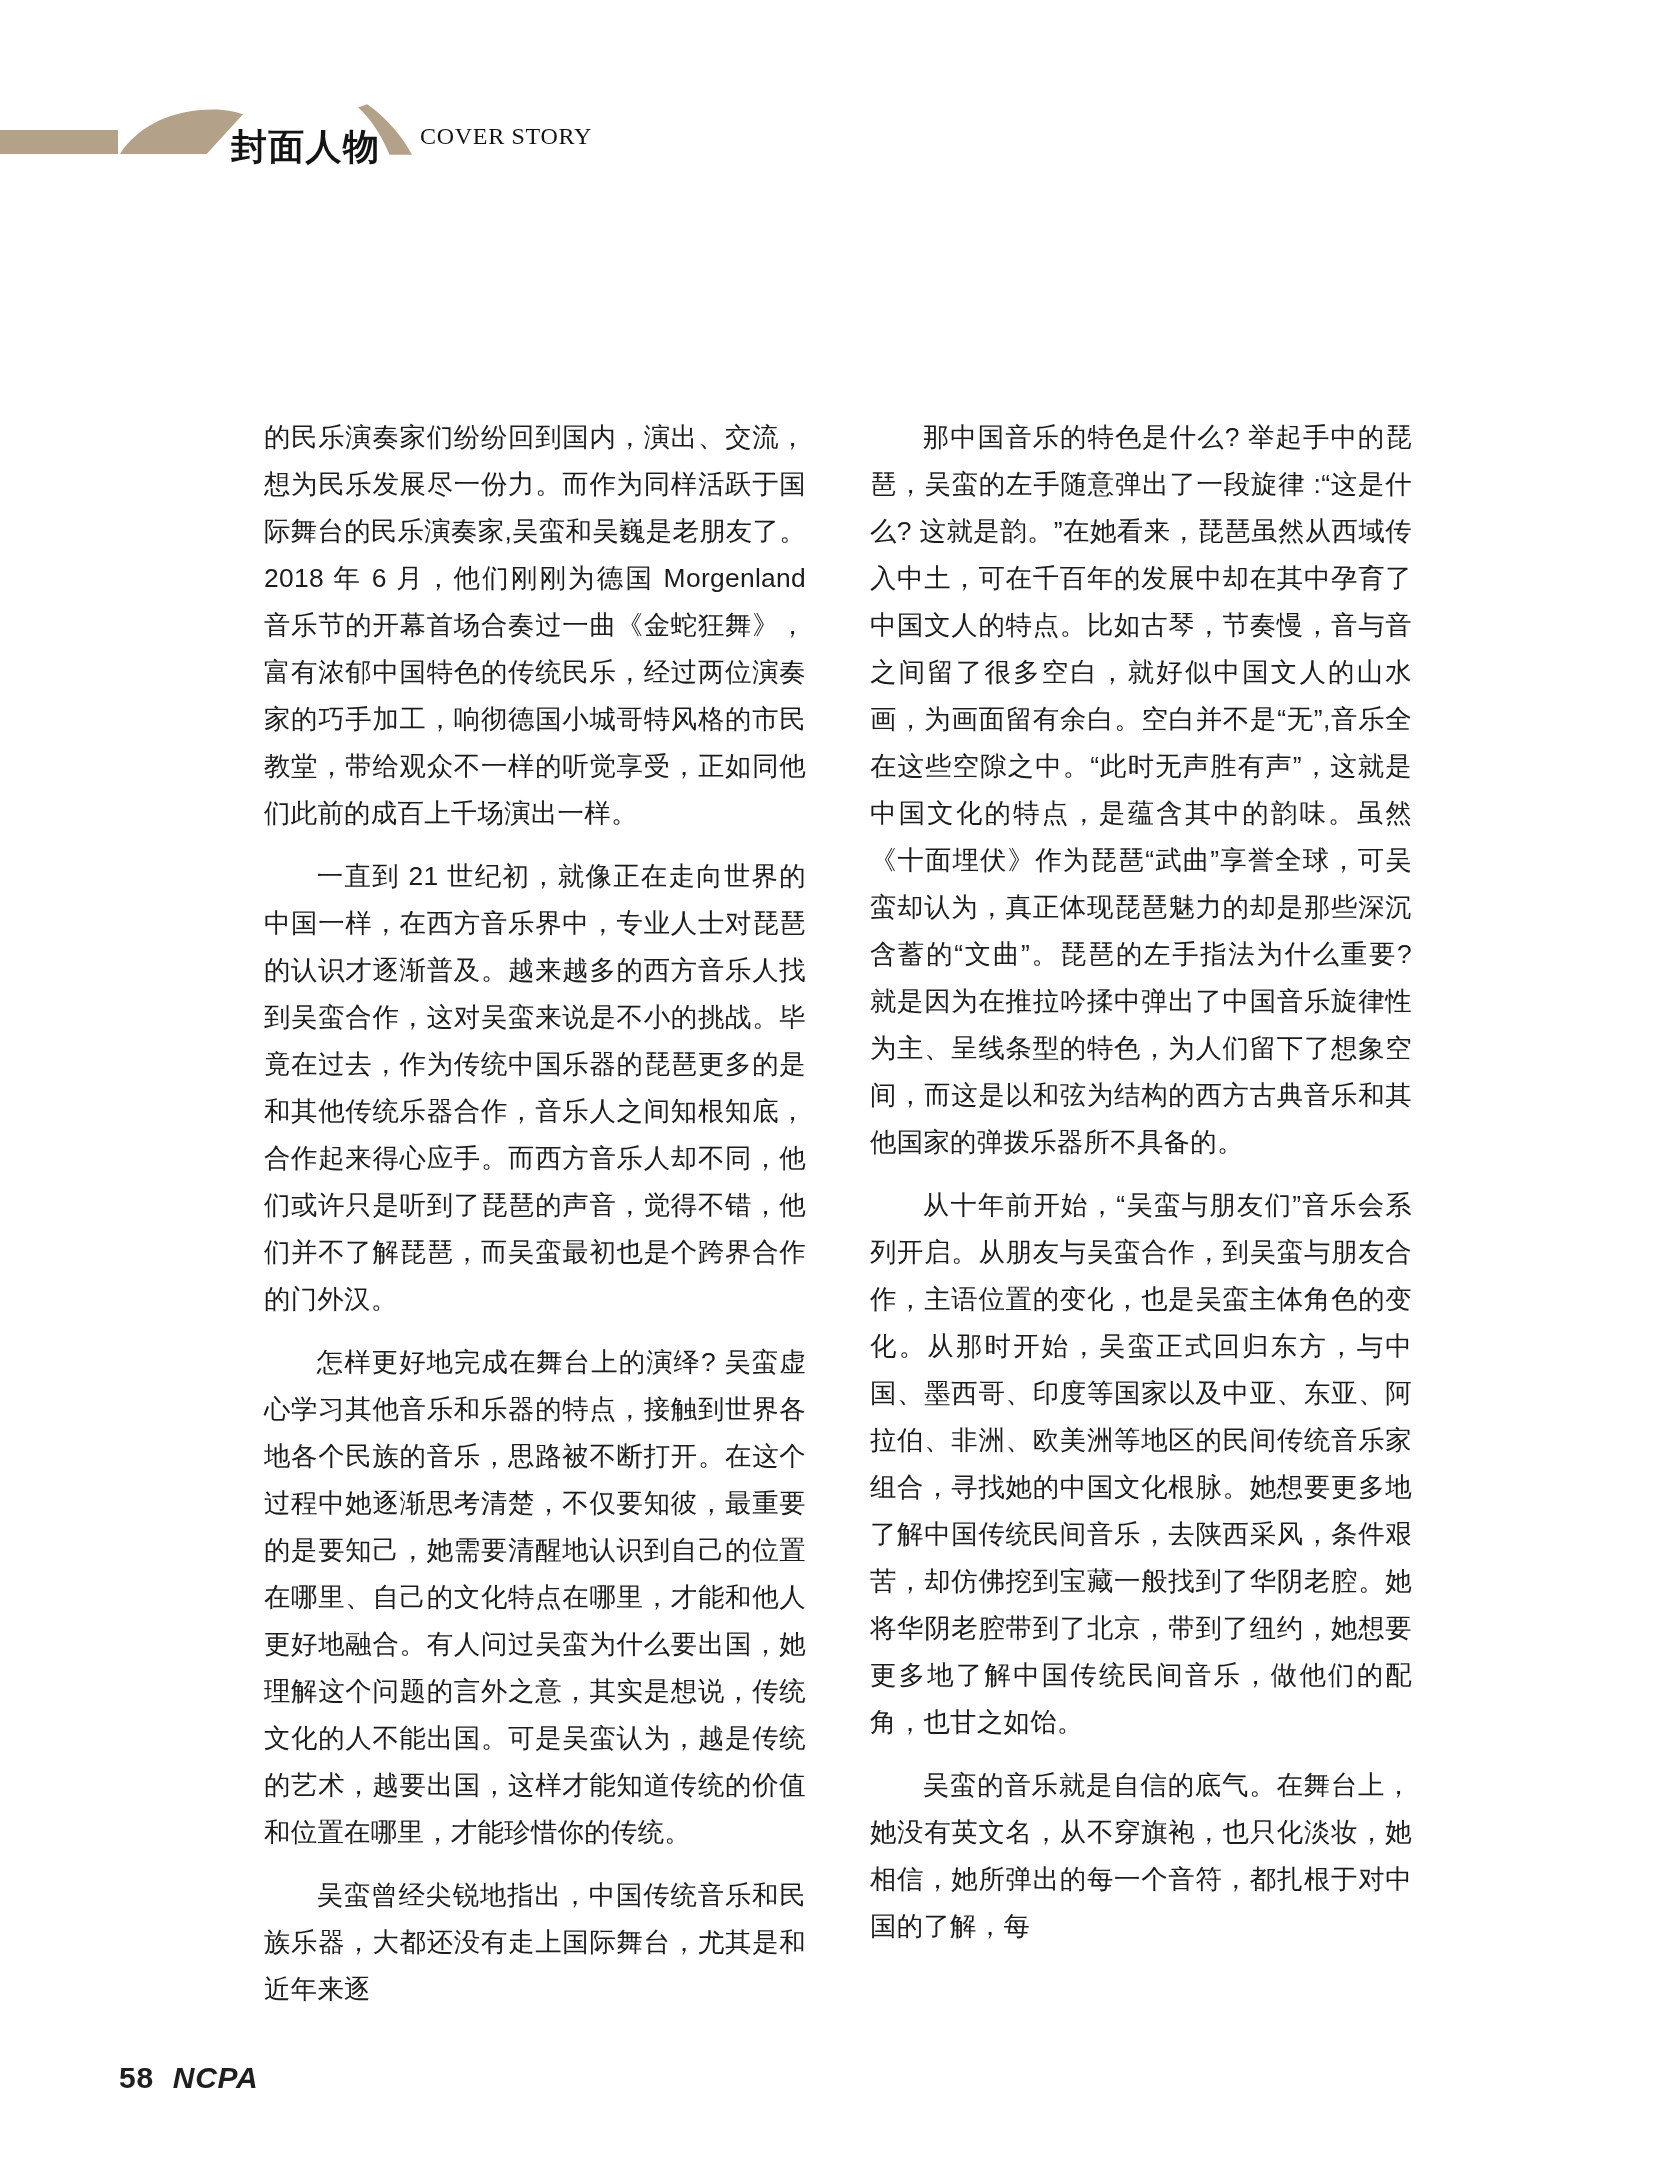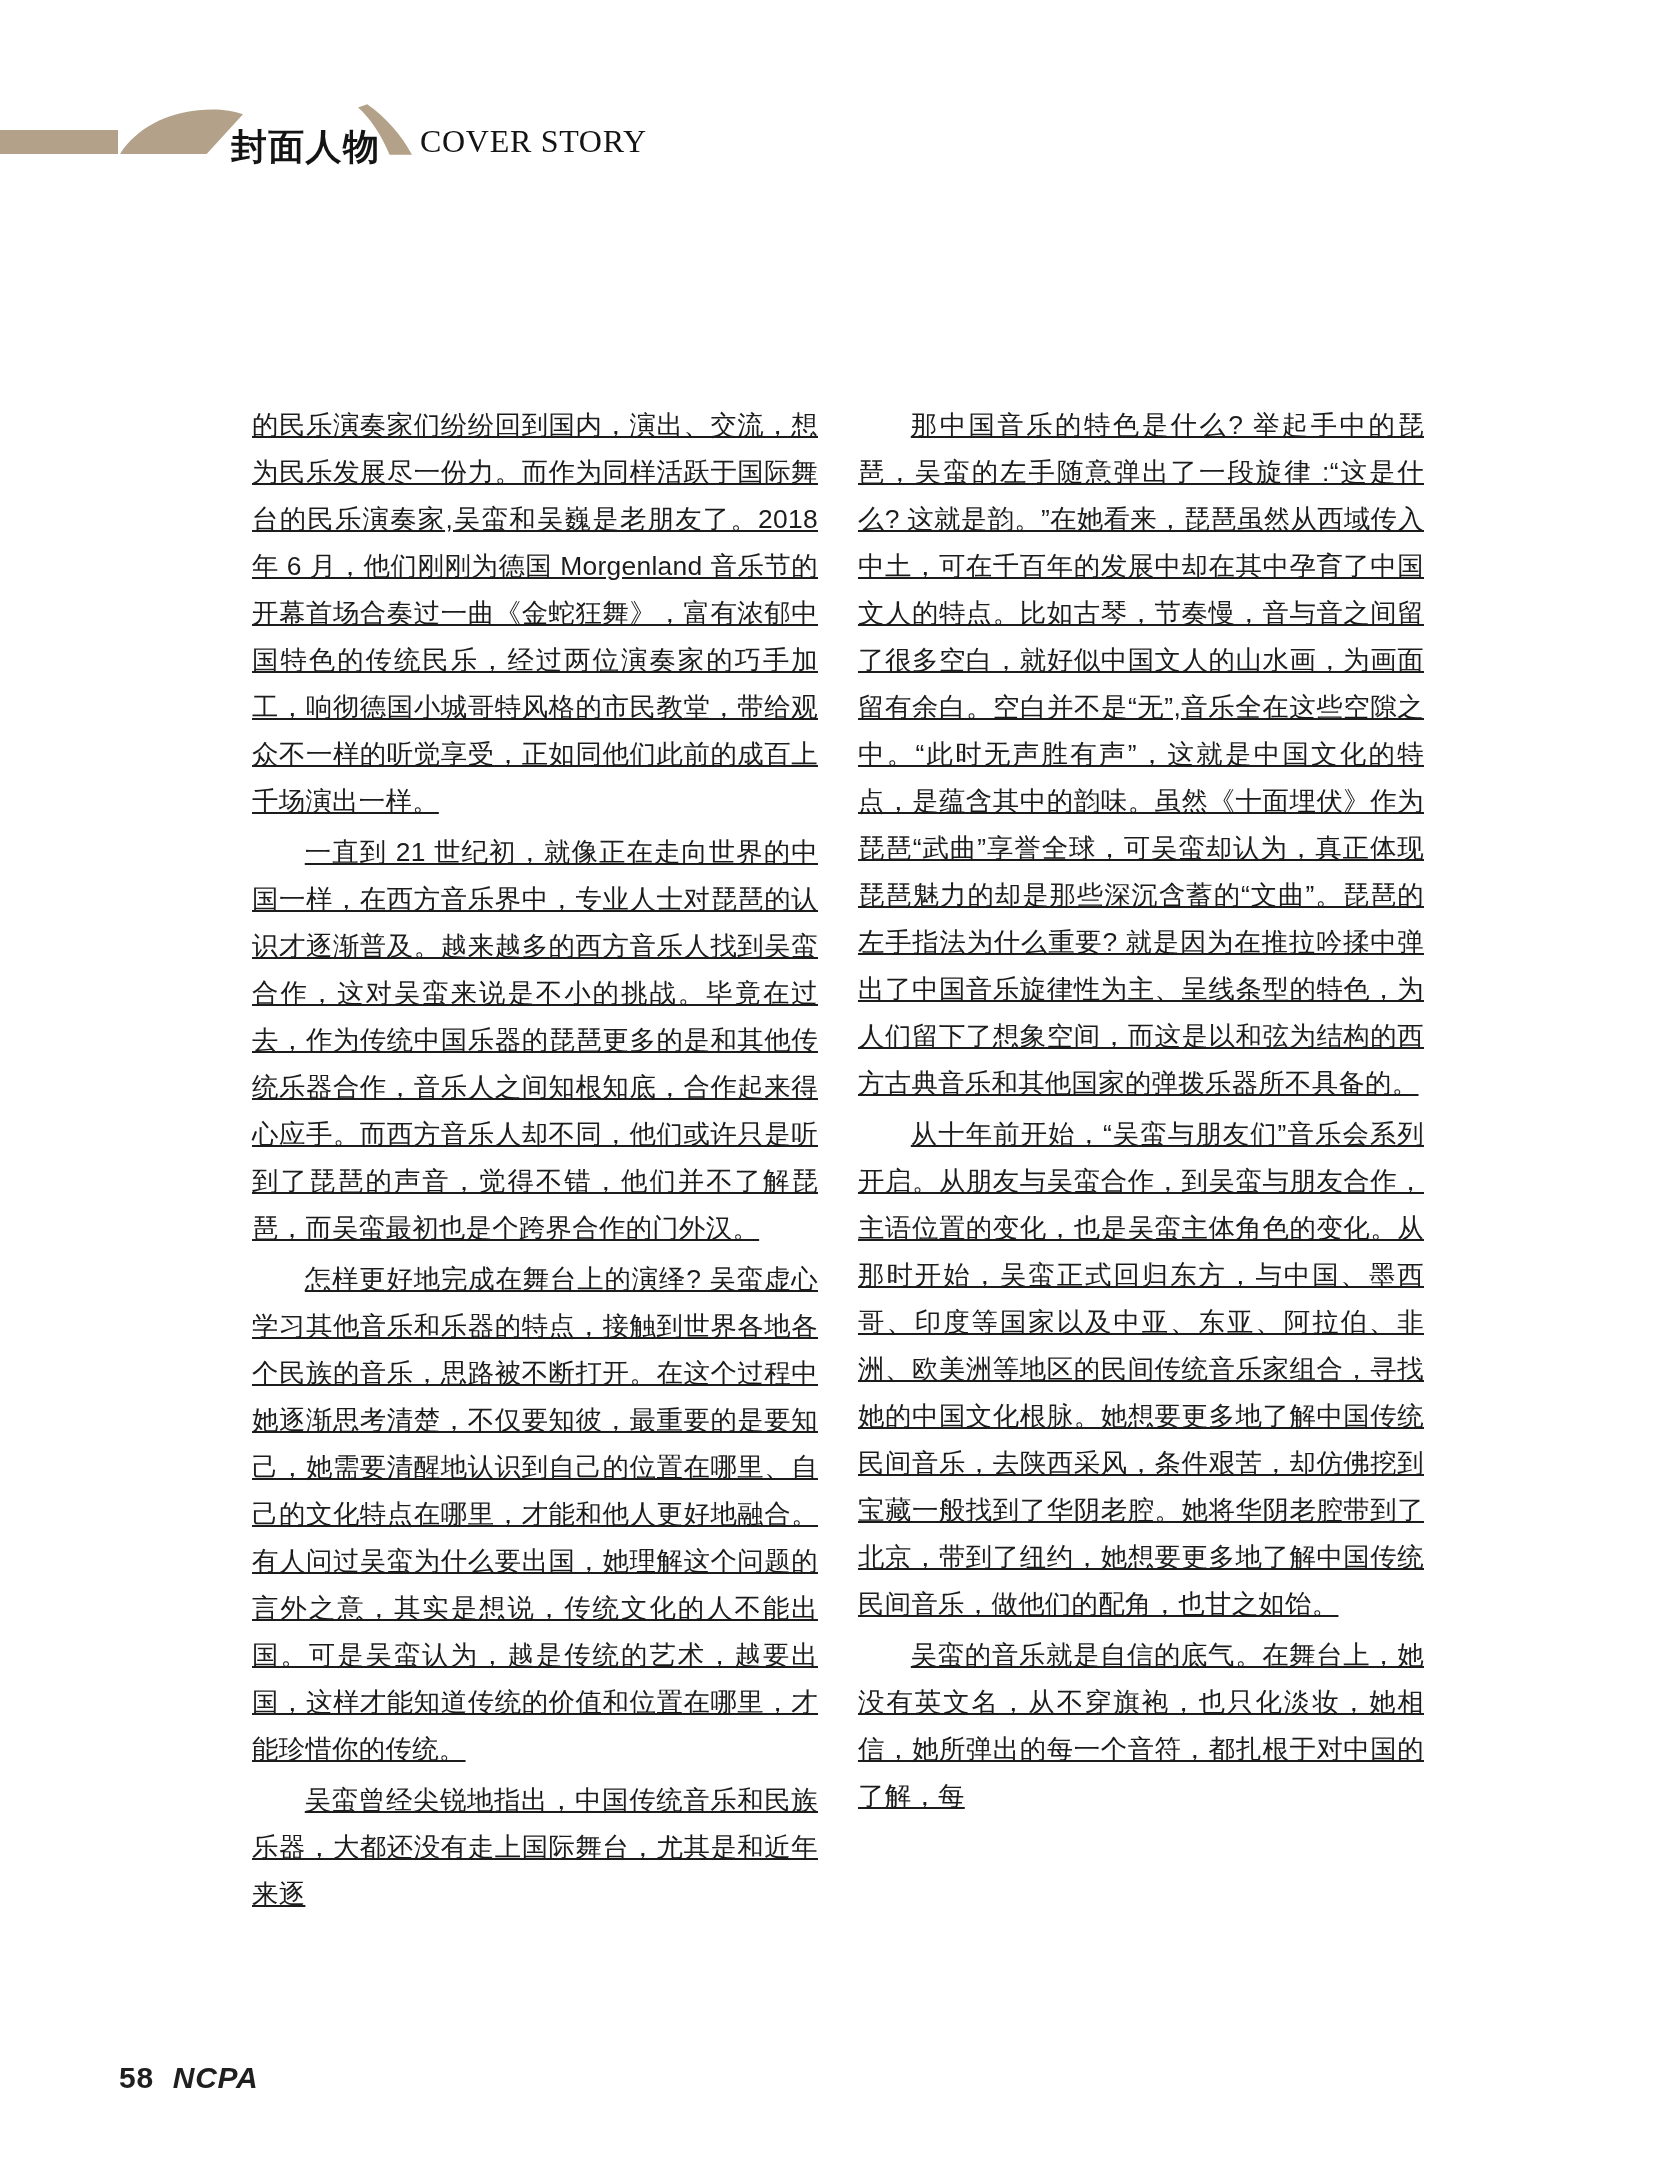--- a/index.html
+++ b/index.html
@@ -46,43 +46,42 @@
     font-weight: 700;
     letter-spacing: 1.3px;
     color: #141414;
     white-space: nowrap;
   }
   .en-title {
     position: absolute;
     left: 420px;
     top: 123px;
     font-family: "Liberation Serif", serif;
-    font-size: 32px;
+    font-size: 24px;
     font-weight: 400;
     letter-spacing: 0.7px;
     color: #141414;
     white-space: nowrap;
   }
   
   .col {
     position: absolute;
     top: 398px;
     width: 574px;
     font-size: 26.4px;
     line-height: 47px;
     text-align: justify;
     color: #1c1c1c;
     letter-spacing: 0.3px;
   }
   .col.left  { left: 248px; }
   .col.right { left: 854px; }
   .col p {
-    margin: 4px;
+    margin: 16px;
     padding: 0;
-    text-decoration: underline;
   }
   .col p.indent { text-indent: 2em; }
   
   .footer {
     position: absolute;
     left: 119px;
     top: 2061px;
     font-size: 30px;
     font-weight: 700;
     color: #1f1f1f;

